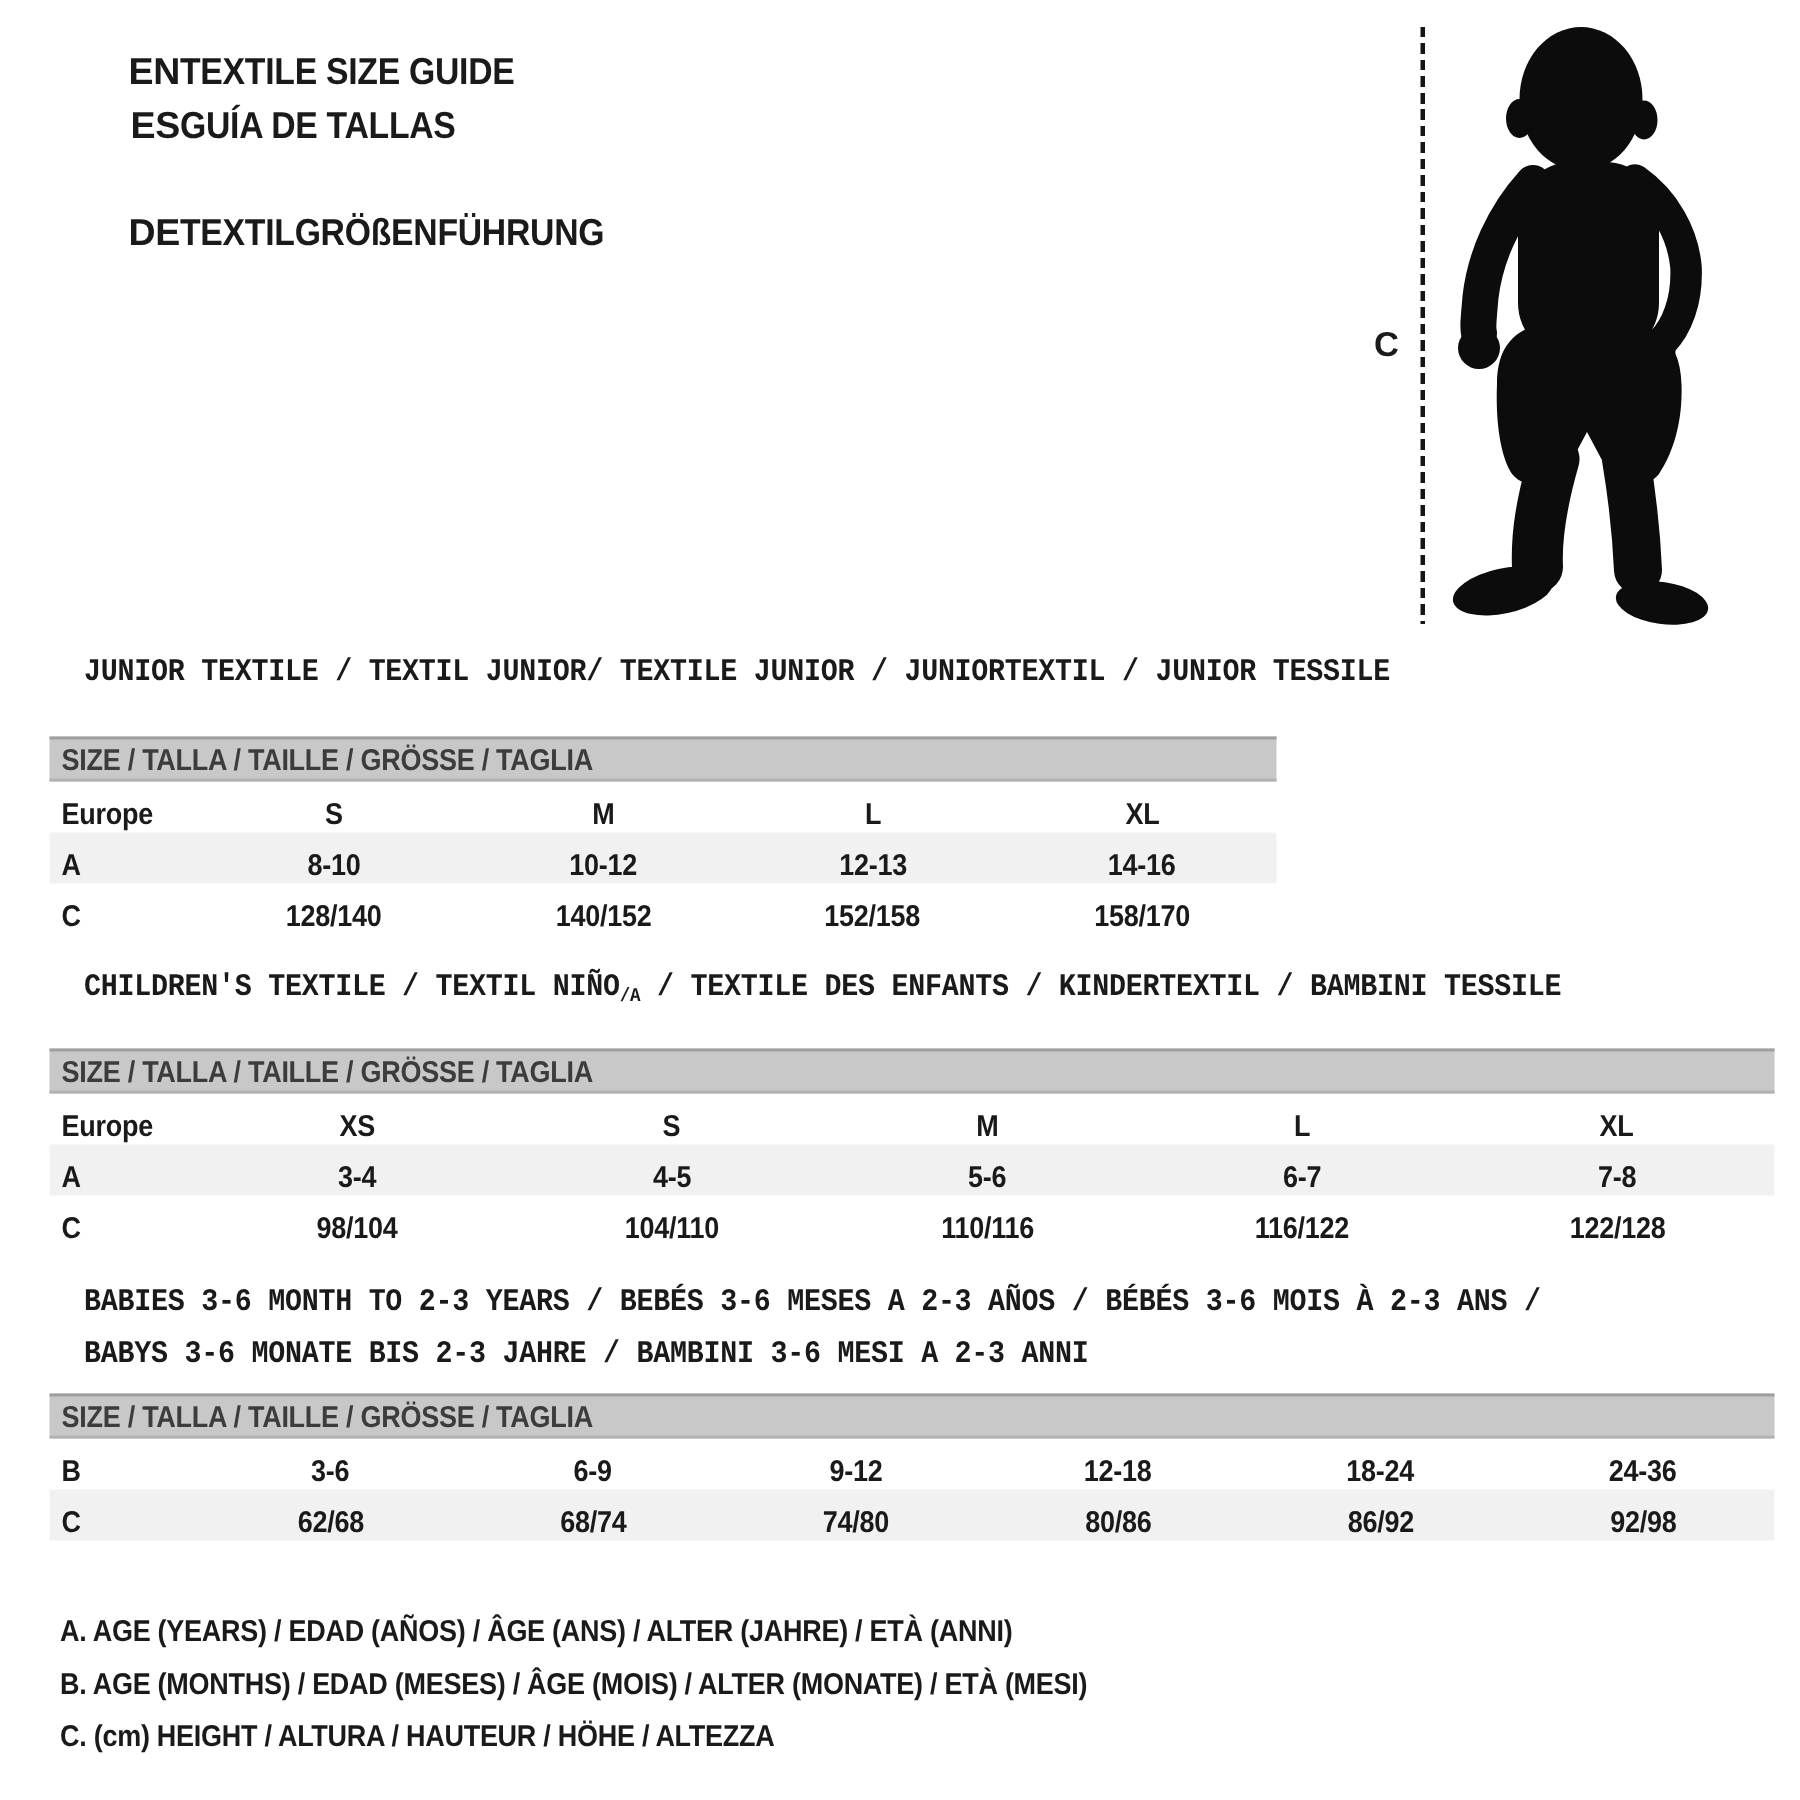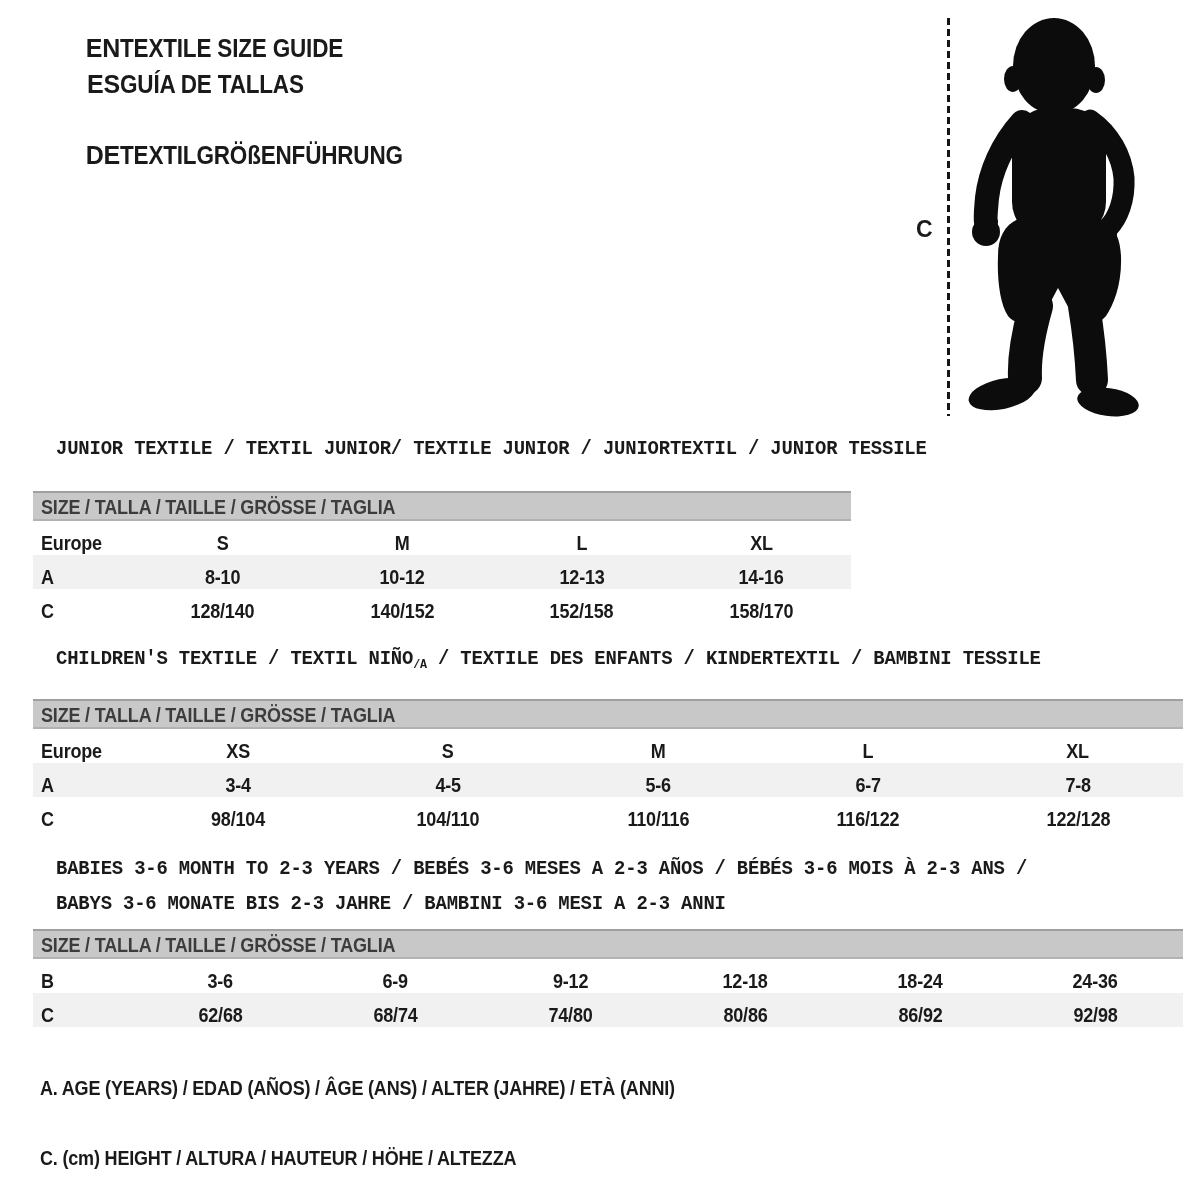--- a/index.html
+++ b/index.html
@@ -147,15 +147,16 @@
       <span class="val"><span class="condc">62/68</span></span>
       <span class="val"><span class="condc">68/74</span></span>
       <span class="val"><span class="condc">74/80</span></span>
       <span class="val"><span class="condc">80/86</span></span>
       <span class="val"><span class="condc">86/92</span></span>
       <span class="val"><span class="condc">92/98</span></span>
     </div>
   </div>
 
   <div class="foot-line" style="top:1077px"><span class="cond">A. AGE (YEARS) / EDAD (AÑOS) / ÂGE (ANS) / ALTER (JAHRE) / ETÀ (ANNI)</span></div>
+  <div class="foot-line" style="top:1112px"><span class="cond">B. AGE (MONTHS) / EDAD (MESES) / ÂGE (MOIS) / ALTER (MONATE) / ETÀ (MESI)</span></div>
   <div class="foot-line" style="top:1147px"><span class="cond">C. (cm) HEIGHT / ALTURA / HAUTEUR / HÖHE / ALTEZZA</span></div>
 
 </div>
 
 </body></html>

